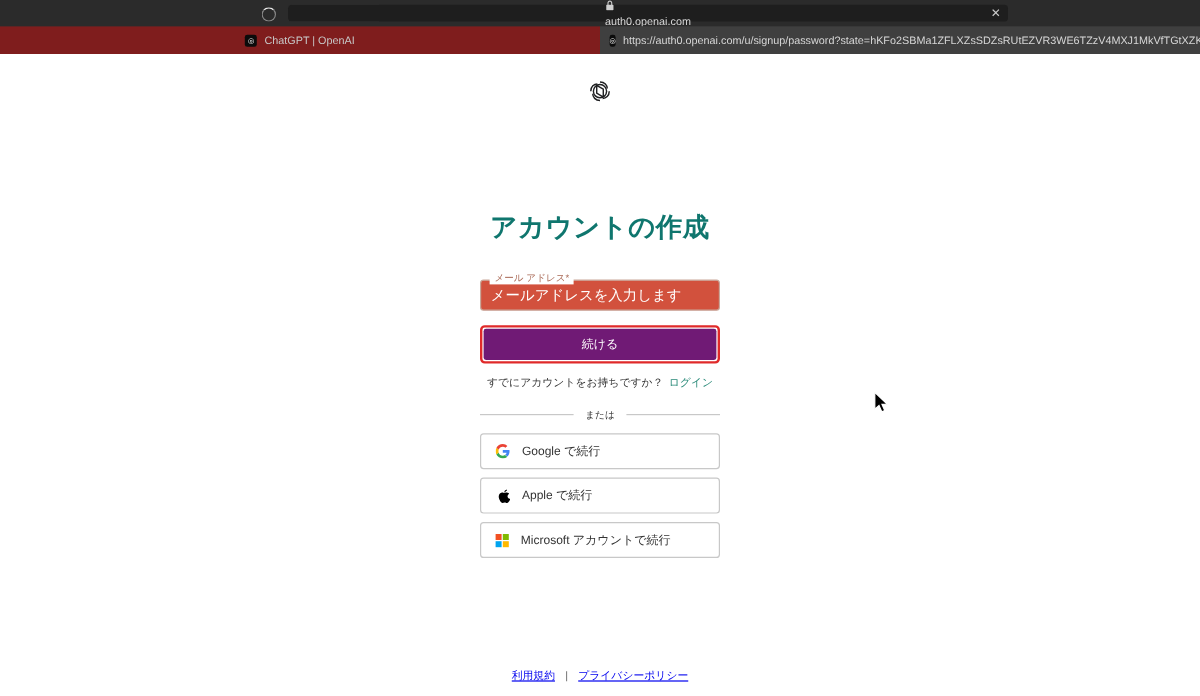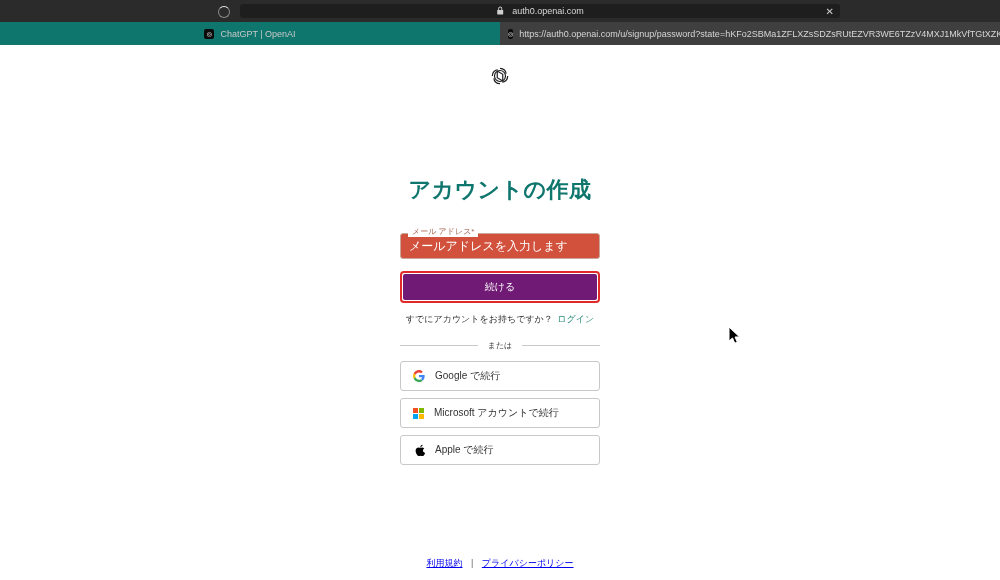--- a/index.html
+++ b/index.html
@@ -1,26 +1,26 @@
 <!DOCTYPE html>
 <html><head>
 <meta charset="utf-8">
 <style>
   html,body{margin:0;padding:0;width:1000px;height:580px;background:#fff;font-family:-apple-system,BlinkMacSystemFont,"Helvetica Neue",Arial,sans-serif;overflow:hidden;}
   
   .chrome{width:1000px;height:45px;background:#2b2b2b;color:#cfcfcf;font-size:10px;position:relative;}
   .addr-bar{position:absolute;top:4px;left:240px;right:160px;height:14px;background:#1e1e1e;border-radius:3px;display:flex;align-items:center;}
   .addr-prog{position:absolute;top:4px;left:240px;width:76px;height:14px;background:#3d3d3d;border-radius:3px 0 0 3px;}
   .addr-bar .lock{margin:0 4px 0 0;}
-  .addr-host{position:absolute;left:50%;transform:translateX(-50%);display:flex;align-items:flex-start;gap:4px;color:#d9d9d9;font-size:9px;}
+  .addr-host{position:absolute;left:50%;transform:translateX(-50%);display:flex;align-items:flex-start;gap:4px;color:#d9d9d9;font-size:9px;flex-direction:column;}
   .addr-close{position:absolute;right:6px;color:#ccc;font-size:10px;}
   .spinner{position:absolute;top:6px;left:218px;width:10px;height:10px;border:1px solid #888;border-top-color:#eee;border-radius:50%;}
   .tabbar{position:absolute;top:22px;left:0;right:0;height:23px;background:#333;display:flex;}
   .tab{width:50%;height:23px;display:flex;align-items:center;box-sizing:border-box;padding:0 8px;gap:6px;font-size:9px;white-space:nowrap;overflow:hidden;text-overflow:ellipsis;}
-  .tab.inactive{background:#0f766e;color:#c8c8c8;justify-content:center;}
+  .tab.inactive{background:#7f1d1d;color:#c8c8c8;justify-content:center;}
   .tab.active{background:#3f3f3f;color:#d6d6d6;}
   .tab .favicon{width:10px;height:10px;background:#0b0b0b;border-radius:2px;display:flex;align-items:center;justify-content:center;color:#fff;font-size:6px;}
   
   .page{position:relative;width:1000px;height:535px;background:#fff;}
   .logo{position:absolute;top:20px;left:50%;transform:translateX(-50%);}
   .logo svg{width:22px;height:22px;display:block;}
   .card{position:absolute;top:130px;left:50%;transform:translateX(-50%);width:340px;text-align:center;}
   h1{font-size:22px;font-weight:700;color:#0f766e;margin:0 0 28px;letter-spacing:.5px;text-align:center;}
   .field-wrap{position:relative;width:200px;margin:0 auto 12px;}
   .field-wrap .legend{position:absolute;top:-7px;left:8px;background:#fff;padding:0 4px;font-size:8px;color:#aa6a57;}
@@ -108,35 +108,35 @@
           <svg viewBox="0 0 48 48" width="12" height="12">
               <path fill="#EA4335" d="M24 9.5c3.4 0 6.4 1.2 8.8 3.4l6.5-6.5C35.4 2.5 30 0 24 0 14.6 0 6.6 5.4 2.6 13.2l7.7 6C12.2 13 17.6 9.5 24 9.5z"></path>
               <path fill="#4285F4" d="M46.5 24.5c0-1.6-.1-3.1-.4-4.5H24v9h12.7c-.6 3-2.3 5.5-4.9 7.2l7.5 5.8C43.9 37.8 46.5 31.7 46.5 24.5z"></path>
               <path fill="#FBBC05" d="M10.3 28.8c-.5-1.5-.8-3.1-.8-4.8s.3-3.3.8-4.8l-7.7-6C.9 16.9 0 20.3 0 24s.9 7.1 2.6 10.8l7.7-6z"></path>
               <path fill="#34A853" d="M24 48c6 0 11.1-2 14.8-5.4l-7.5-5.8c-2 1.4-4.7 2.2-7.3 2.2-6.4 0-11.8-3.5-13.7-9.7l-7.7 6C6.6 42.6 14.6 48 24 48z"></path>
             </svg>
         </span>
         <span>Google で続行</span>
       </button>
       <button>
+        <span class="ap-ico">
+          <svg viewBox="0 0 16 20" width="11" height="13">
+              <path fill="#000" d="M13.3 10.6c0-2.4 2-3.6 2.1-3.6-.1-.2-1.2-1.7-3.1-1.7-1.3 0-2.4.7-3 .7-.6 0-1.6-.7-2.7-.7C4.6 5.3 2 7 2 10.4c0 1 .2 2.1.6 3.2.5 1.5 2.4 5.1 4.3 5 .9 0 1.6-.6 2.8-.6 1.2 0 1.8.6 2.8.6 2 0 3.7-3.3 4.2-4.8-2.7-1.2-3.4-3.1-3.4-3.2zM11 3.7c1-.1 1.8-1.2 1.7-2.4C11.7 1.4 10.6 2 10 2.8c-.5.7-.9 1.7-.8 2.6.9.1 1.4-.5 1.8-1.7z"></path>
+            </svg>
+        </span>
+        <span>Apple で続行</span>
+      </button>
+      <button>
         <span class="ms-ico">
             <span></span>
             <span></span>
             <span></span>
             <span></span>
           </span>
         <span>Microsoft アカウントで続行</span>
-      </button>
-      <button>
-        <span class="ap-ico">
-          <svg viewBox="0 0 16 20" width="11" height="13">
-              <path fill="#000" d="M13.3 10.6c0-2.4 2-3.6 2.1-3.6-.1-.2-1.2-1.7-3.1-1.7-1.3 0-2.4.7-3 .7-.6 0-1.6-.7-2.7-.7C4.6 5.3 2 7 2 10.4c0 1 .2 2.1.6 3.2.5 1.5 2.4 5.1 4.3 5 .9 0 1.6-.6 2.8-.6 1.2 0 1.8.6 2.8.6 2 0 3.7-3.3 4.2-4.8-2.7-1.2-3.4-3.1-3.4-3.2zM11 3.7c1-.1 1.8-1.2 1.7-2.4C11.7 1.4 10.6 2 10 2.8c-.5.7-.9 1.7-.8 2.6.9.1 1.4-.5 1.8-1.7z"></path>
-            </svg>
-        </span>
-        <span>Apple で続行</span>
       </button>
     </div>
   </div>
 
   <div class="footer">
     <a href="#">利用規約</a>
     <span class="divider">|</span>
     <a href="#">プライバシーポリシー</a>
   </div>
 

